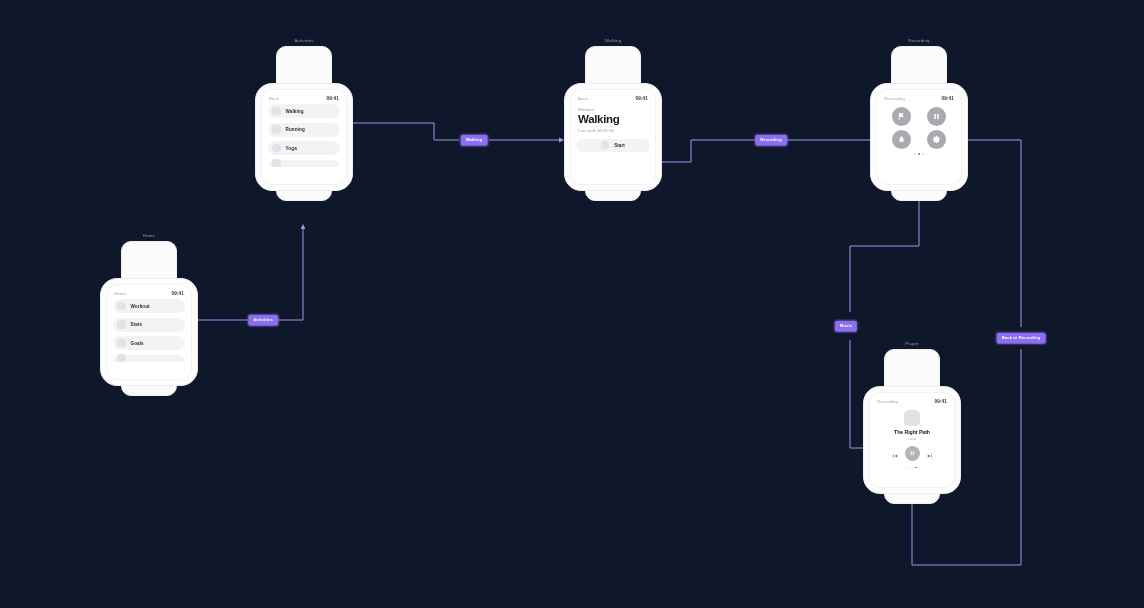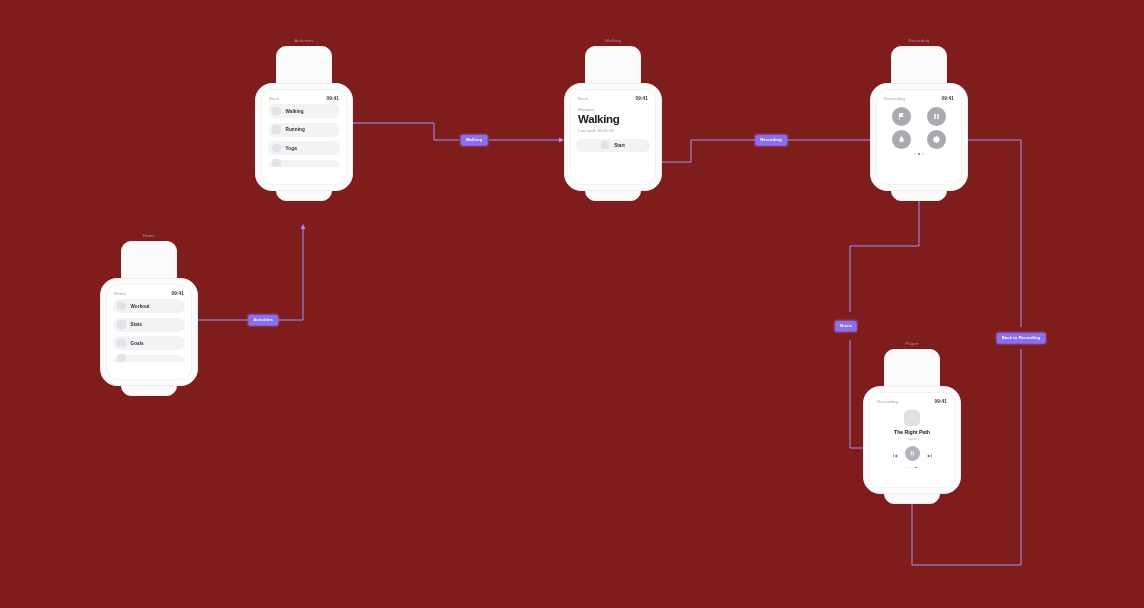--- a/index.html
+++ b/index.html
@@ -2,21 +2,21 @@
 <html><head>
 <meta charset="utf-8">
 <style>
   * { box-sizing: border-box; margin: 0; padding: 0; }
   html, body {
     width: 1144px; height: 608px;
     background: #f7f7f9;
     font-family: "Liberation Sans", sans-serif;
     overflow: hidden;
   }
-  #canvas { position: relative; width: 1144px; height: 608px; background: #7f1d1d; }
+  #canvas { position: relative; width: 1144px; height: 608px; background: #0f172a; }
 
   
   svg#wires { position: absolute; inset: 0; width: 1144px; height: 608px; pointer-events: none; }
 
   .flow-label {
     position: absolute;
     background: #8b6ff0;
     color: #ffffff;
     font-size: 4.2px;
     font-weight: 700;

